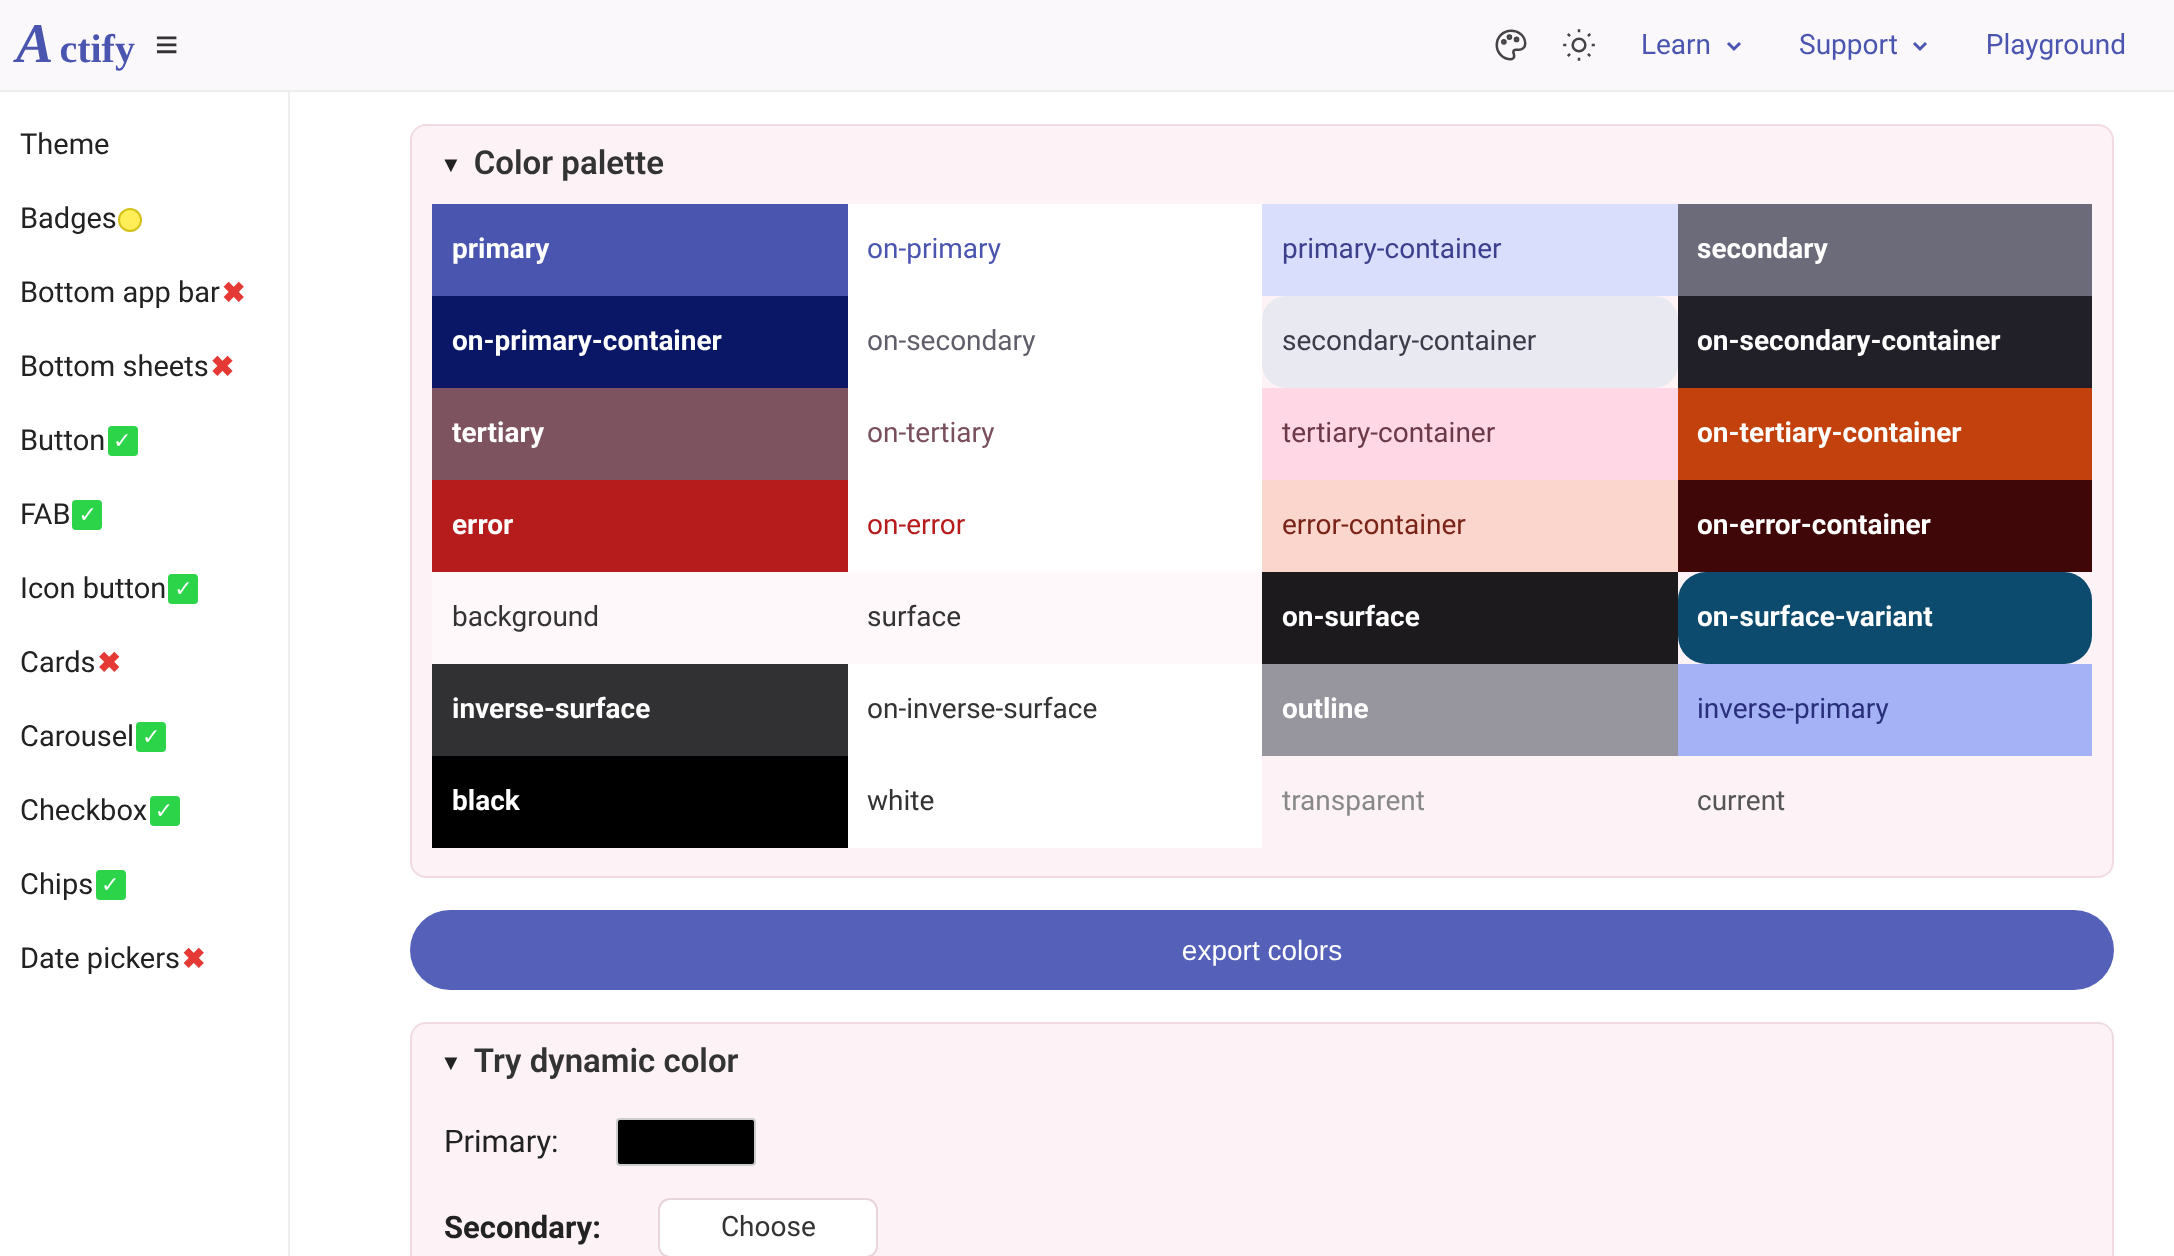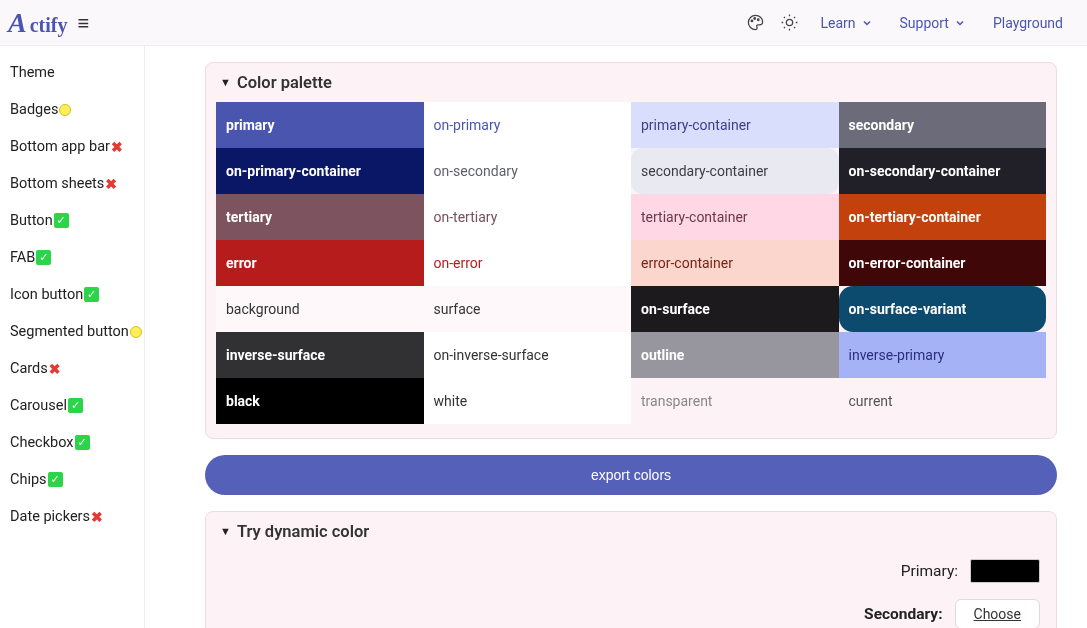--- a/index.html
+++ b/index.html
@@ -34,24 +34,24 @@
 .card-head .tri { font-size:11px; color:#222; }
 .card-head .title { font-size:16.5px; font-weight:600; color:#333; }
 .card-body { padding:0 10px 14px 10px; }
 .card-body-try { padding:0 16px 18px 16px; }
 
 .swatch-grid { display:grid; grid-template-columns:repeat(4,1fr); gap:0; }
 .swatch { padding:8px 10px; font-size:14px; height:46px; display:flex; align-items:center; }
 
 .export-btn { width:100%; background:#5560b8; color:#fff; border:none; border-radius:999px; padding:12px 0; font-size:14px; cursor:pointer; margin-bottom:16px; }
 
-.try-row { display:flex; align-items:center; gap:12px; padding:8px 0;justify-content:flex-end; }
+.try-row { display:flex; align-items:center; gap:29px; padding:8px 0; }
 .try-label { font-size:15.5px; color:#222; }
 .try-label.bold { font-weight:700; }
-.chooser { background:#fff; border:1px solid #e7d5dd; border-radius:6px; padding:6px 18px; font-size:14px; color:#333; cursor:pointer;text-decoration:underline; }
+.chooser { background:#fff; border:1px solid #e7d5dd; border-radius:6px; padding:6px 30px; font-size:14px; color:#333; cursor:pointer; }
 .color-chip { width:70px; height:24px; background:#000; border:1px solid #ccc; border-radius:2px; cursor:pointer; }
 
 .dot-yellow { width:12px; height:12px; background:#ffee58; border:1px solid #d4c117; border-radius:50%; display:inline-block; }
 .cross-icon { color:#e53935; font-weight:bold; font-size:14px; }
 .check-icon { display:inline-flex; width:15px; height:15px; background:#2cd44a; border-radius:2px; align-items:center; justify-content:center; color:#fff; font-size:11px; }
 
 svg { display:block; }
 </style>
 </head>
 <body>
@@ -120,24 +120,20 @@
           <span>Button</span>
           <span class="check-icon side-emoji">✓</span>
         </div>
         <div class="side-item">
           <span>FAB</span>
           <span class="check-icon side-emoji">✓</span>
         </div>
         <div class="side-item">
           <span>Icon button</span>
           <span class="check-icon side-emoji">✓</span>
-        </div>
-        <div class="side-item">
-          <span>Segmented button</span>
-          <span class="dot-yellow side-emoji"></span>
         </div>
         <div class="side-item">
           <span>Cards</span>
           <span class="cross-icon side-emoji">✖</span>
         </div>
         <div class="side-item">
           <span>Carousel</span>
           <span class="check-icon side-emoji">✓</span>
         </div>
         <div class="side-item">

